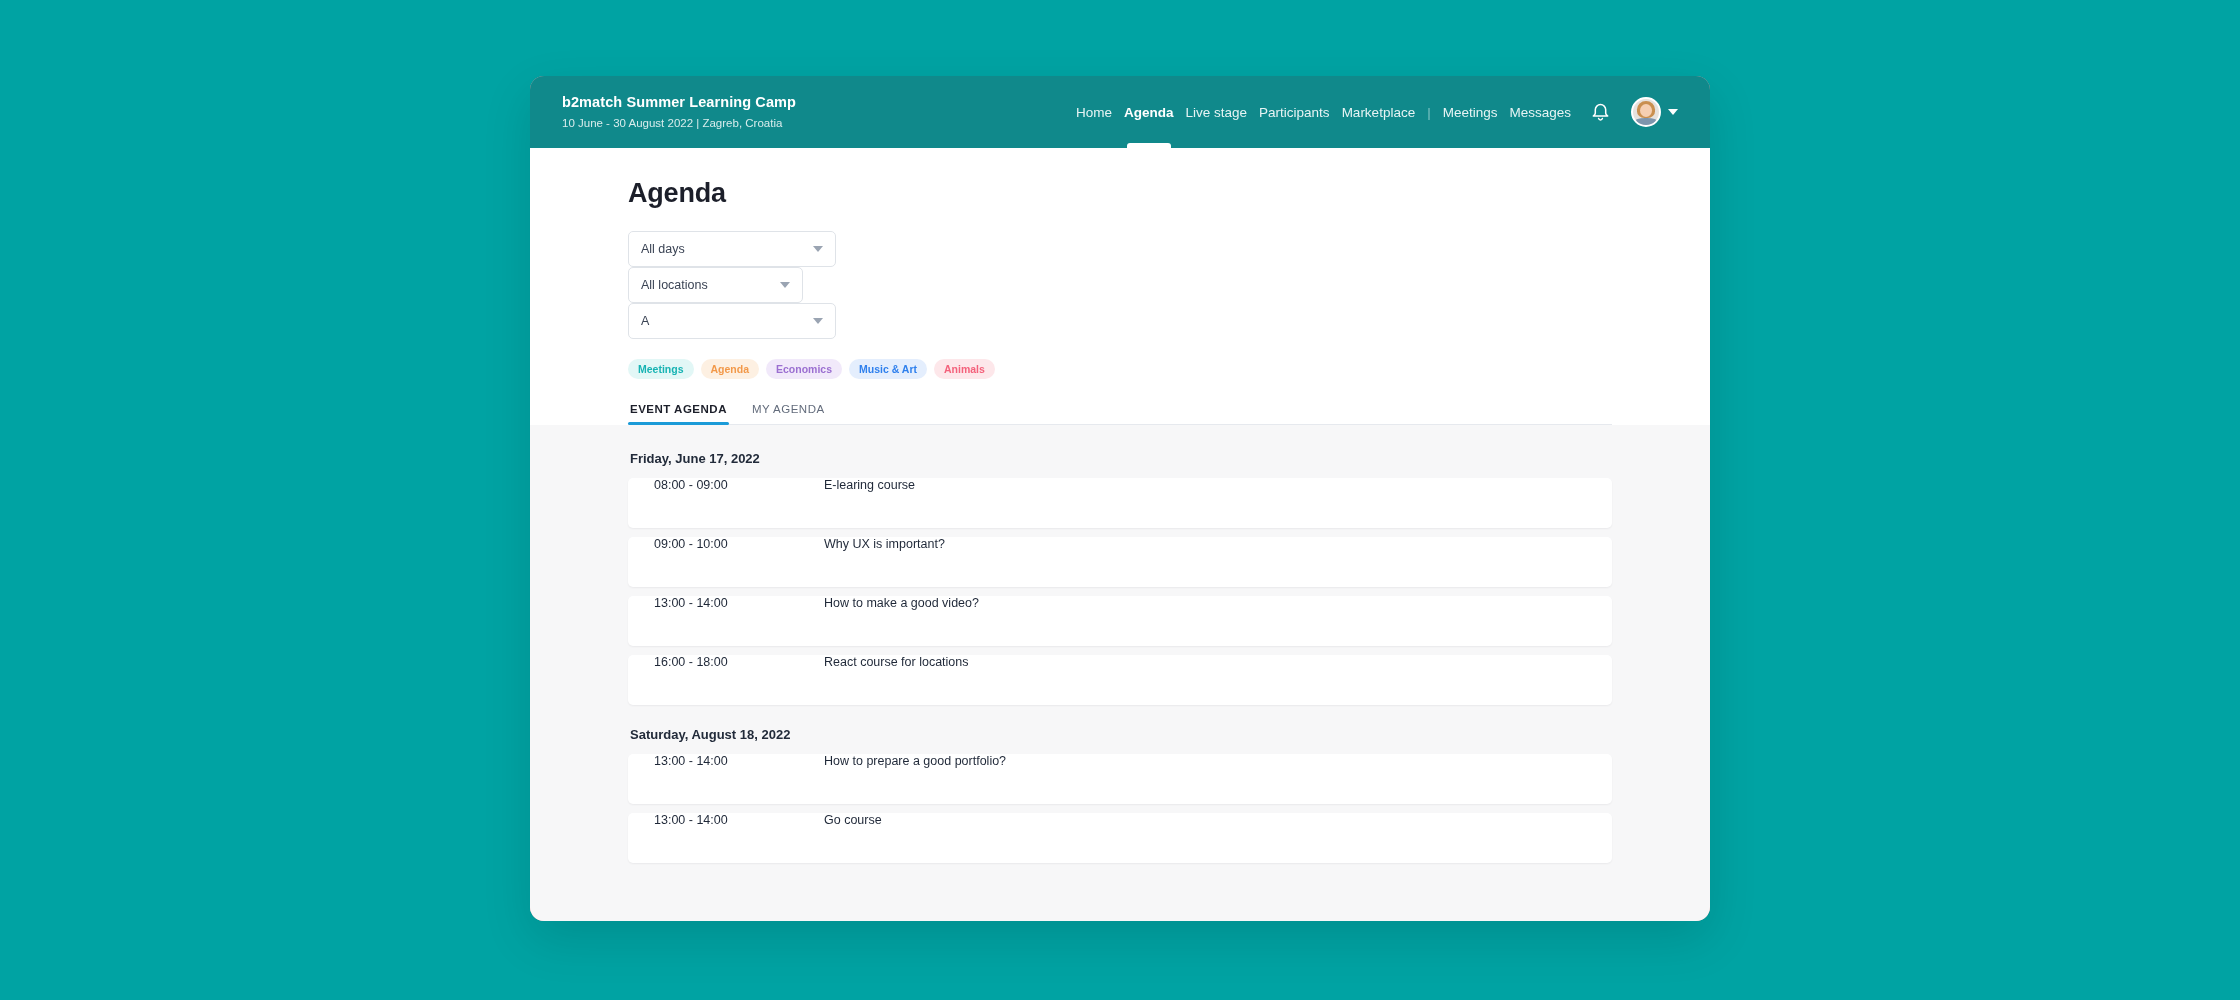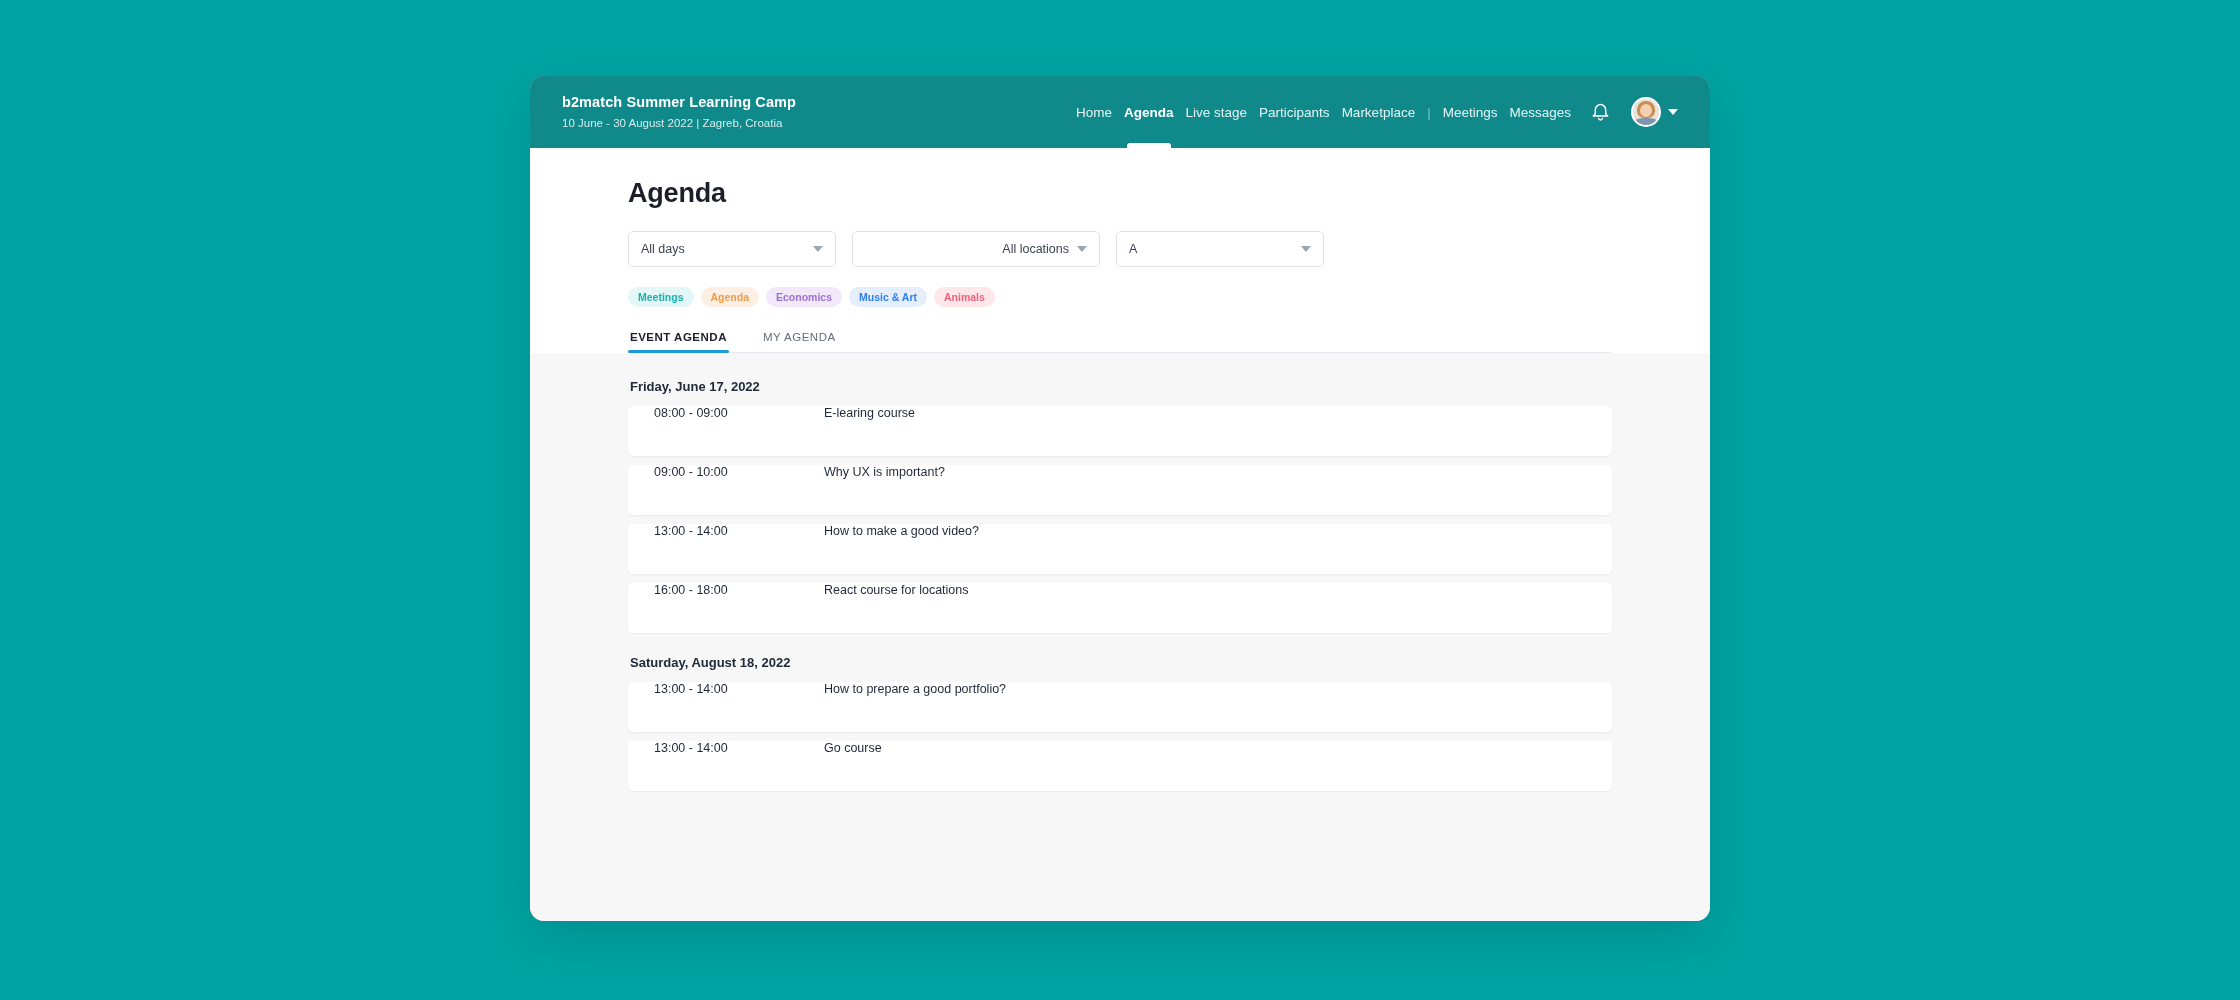--- a/index.html
+++ b/index.html
@@ -134,38 +134,38 @@
   .page-title {
     font-size: 27px;
     font-weight: bold;
     color: #1c1f2a;
     letter-spacing: -0.2px;
     margin-bottom: 22px;
   }
 
   .filters {
     display: flex;
-    gap: 16px;
     margin-bottom: 20px;
+    flex-direction: column;
   }
   .select {
     height: 36px;
     border: 1px solid #dfe3e8;
     border-radius: 5px;
     background: #fff;
     display: flex;
     align-items: center;
     padding: 0 12px;
     font-size: 12.5px;
     color: #3a4354;
     cursor: pointer;
     position: relative;
   }
   .select.w1 { width: 208px; }
-  .select.w2 { width: 248px; text-align: right; }
+  .select.w2 { width: 175px; }
   .select.w3 { width: 208px; }
   .select .sv { flex: 1; }
   .sel-chev {
     width: 0; height: 0;
     border-left: 5px solid transparent;
     border-right: 5px solid transparent;
     border-top: 6px solid #9aa4b2;
     margin-left: 8px;
   }
 
@@ -178,21 +178,21 @@
     font-size: 10.5px;
     padding: 4px 10px;
     border-radius: 11px;
     font-weight: bold;
     cursor: pointer;
     white-space: nowrap;
   }
 
   .tabs {
     display: flex;
-    gap: 32px;
+    gap: 21px;
     border-bottom: 1px solid #e6e9ee;
     margin: 0 -0px;
   }
   .tab {
     font-size: 11.5px;
     letter-spacing: 0.5px;
     color: #636c7c;
     padding: 6px 2px 9px 2px;
     cursor: pointer;
     position: relative;

